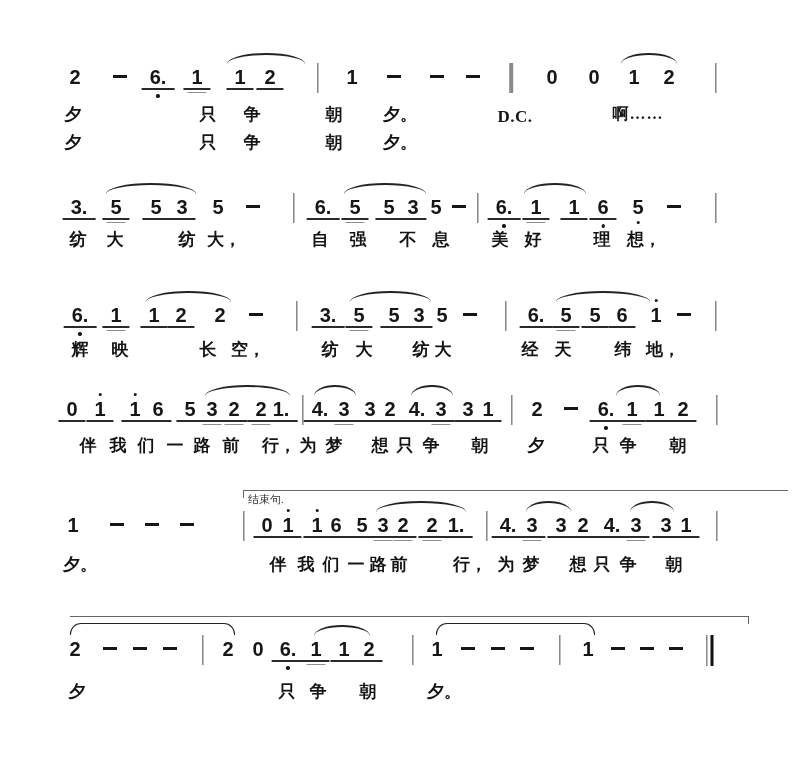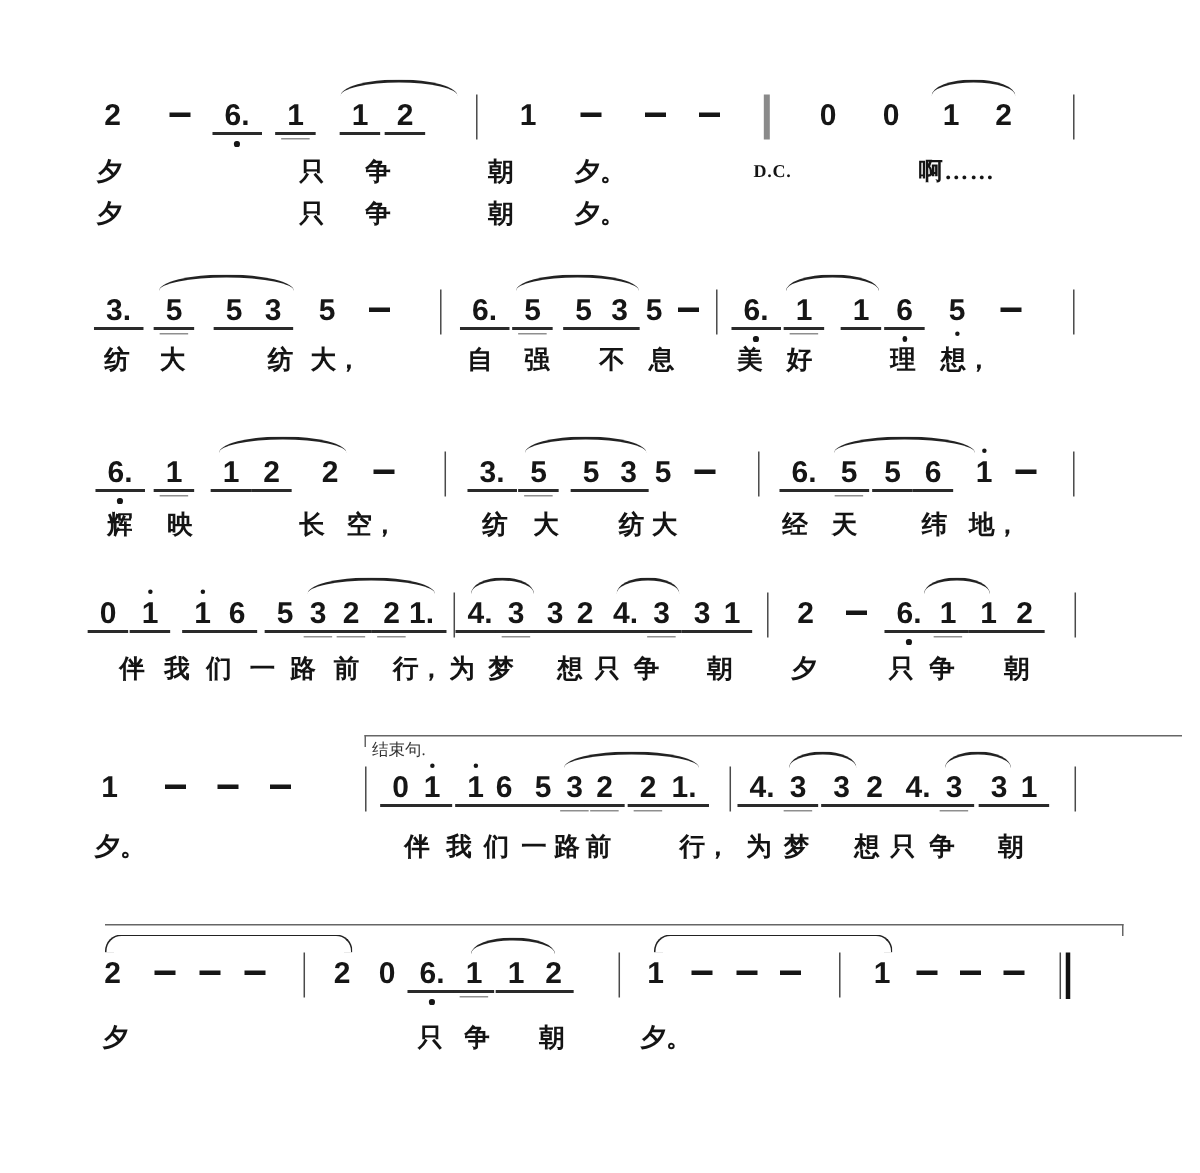--- a/index.html
+++ b/index.html
@@ -20,21 +20,21 @@
   .dash{position:absolute;width:14px;height:3px;background:#161616;transform:translateX(-50%);}
   .bar{position:absolute;width:1.3px;background:#4a4a4a;transform:translateX(-50%);}
   .bar.thick{width:3.6px;background:#8a8a8a;}
   .bar.fat{width:3px;background:#111;}
   .slur{position:absolute;height:9px;border-top:2px solid #222;
         border-radius:50% 50% 0 0/100% 100% 0 0;}
   .tie{position:absolute;height:11px;border:solid #222;border-width:1.6px 1.2px 0 1.2px;
        border-radius:11px 11px 0 0;}
   .lyr{position:absolute;transform:translateX(-50%);font-family:"Liberation Serif","DejaVu Serif",serif;
        font-weight:700;font-size:17px;color:#141414;white-space:nowrap;}
-  .lyr.dc{font-size:12px;letter-spacing:0.5px;}
+  .lyr.dc{font-size:17px;letter-spacing:0.5px;}
   .lyr.ah{font-size:16px;letter-spacing:1px;}
   .brk{position:absolute;border-top:1.2px solid #666;}
   .btick{position:absolute;width:1.2px;height:8px;background:#666;}
   .blabel{position:absolute;font-family:"Liberation Serif","DejaVu Serif",serif;
           font-size:11px;color:#333;white-space:nowrap;}
 </style>
 </head>
 <body>
 
 <div class="page">

